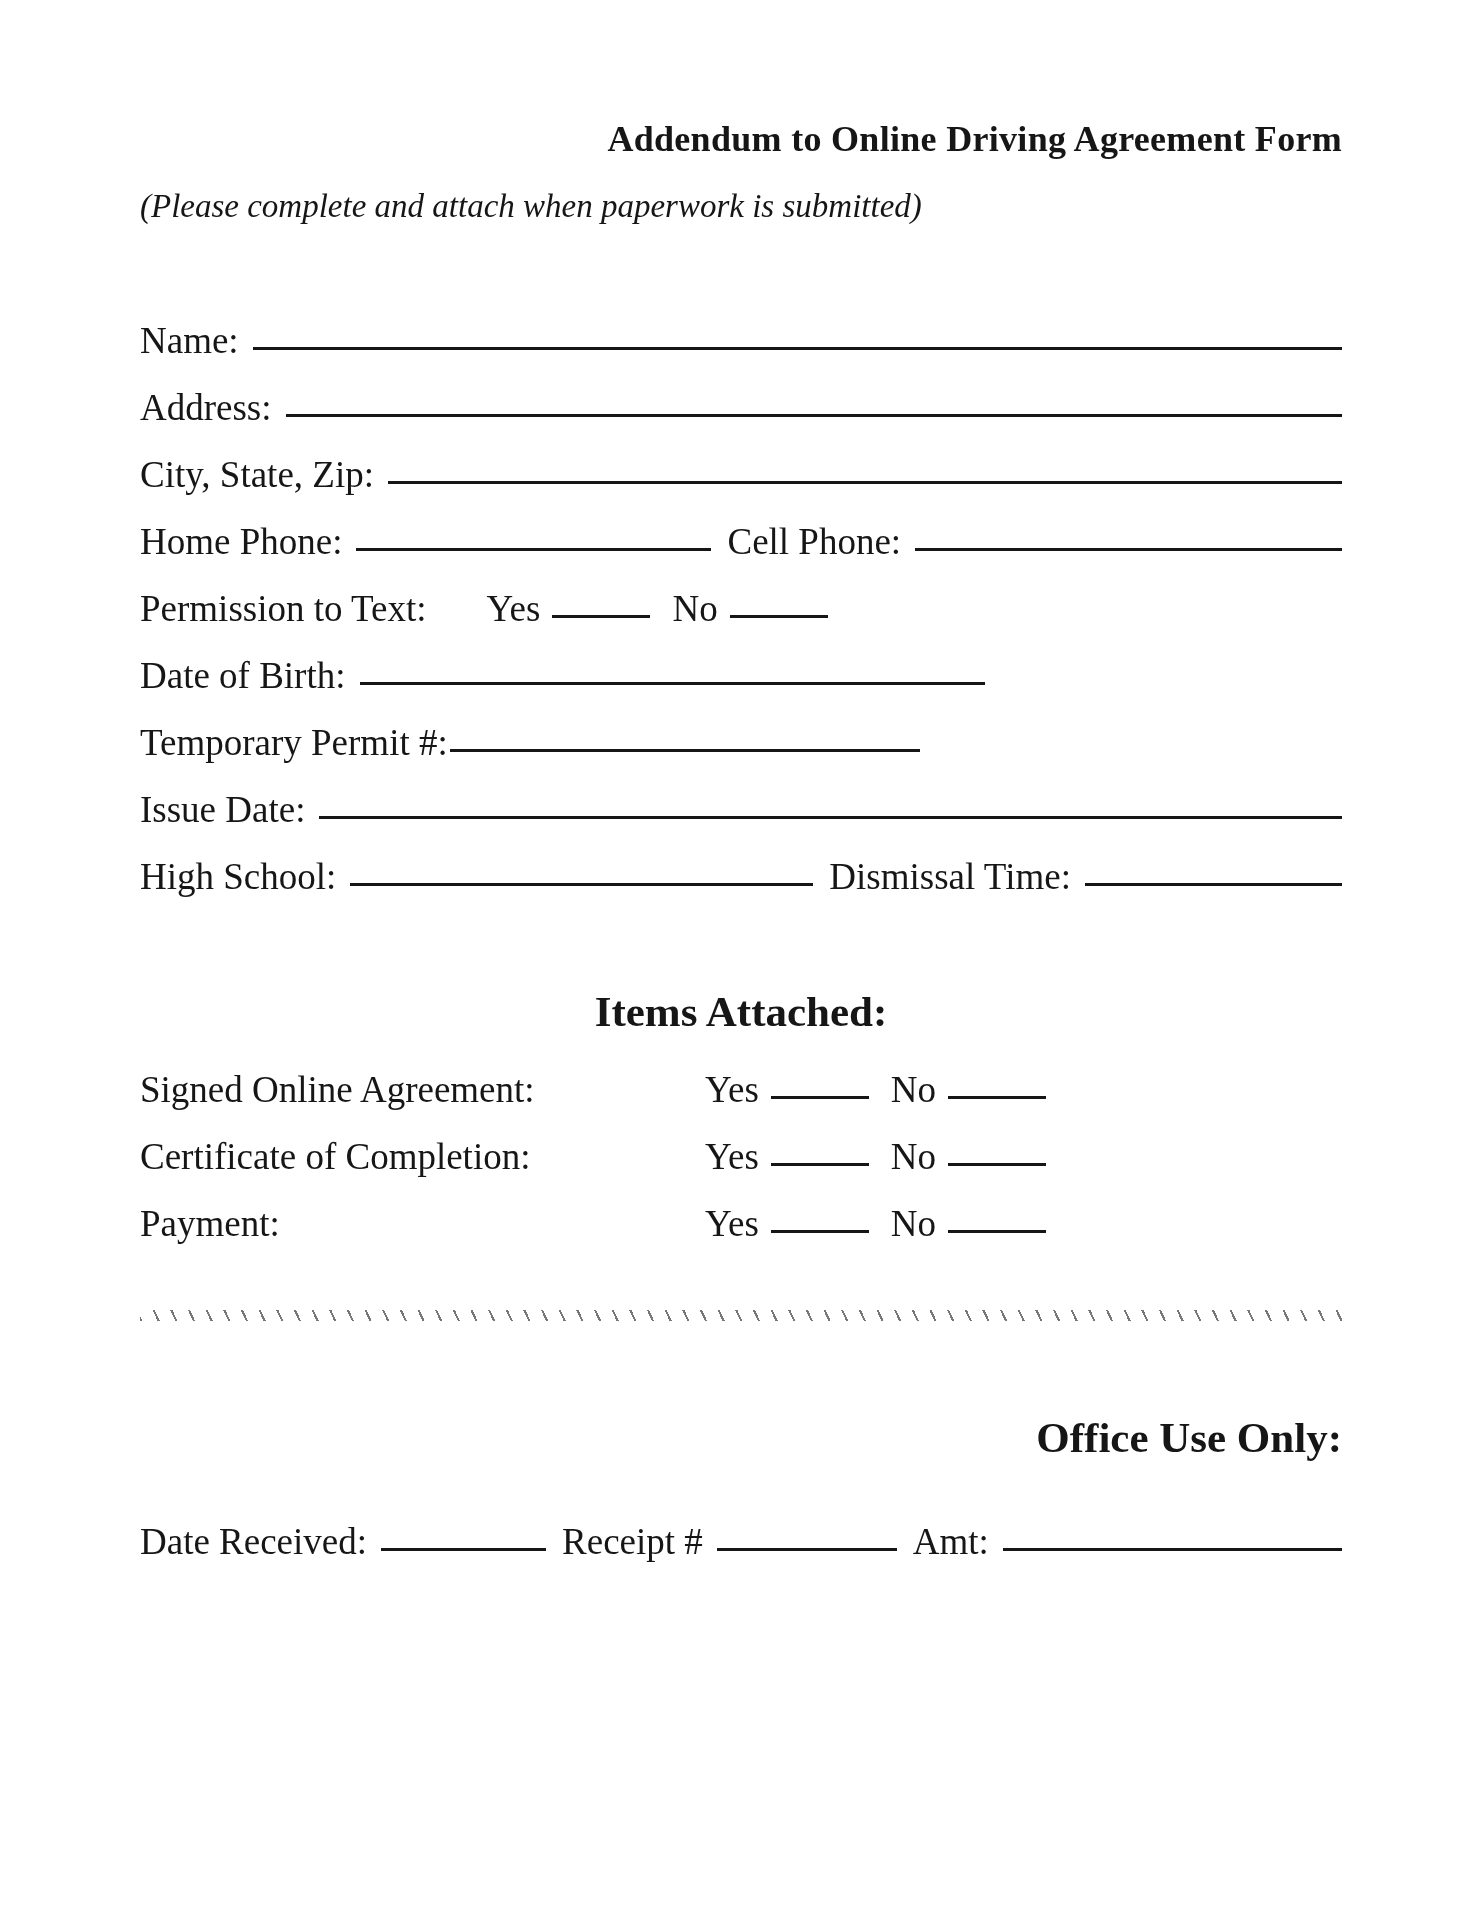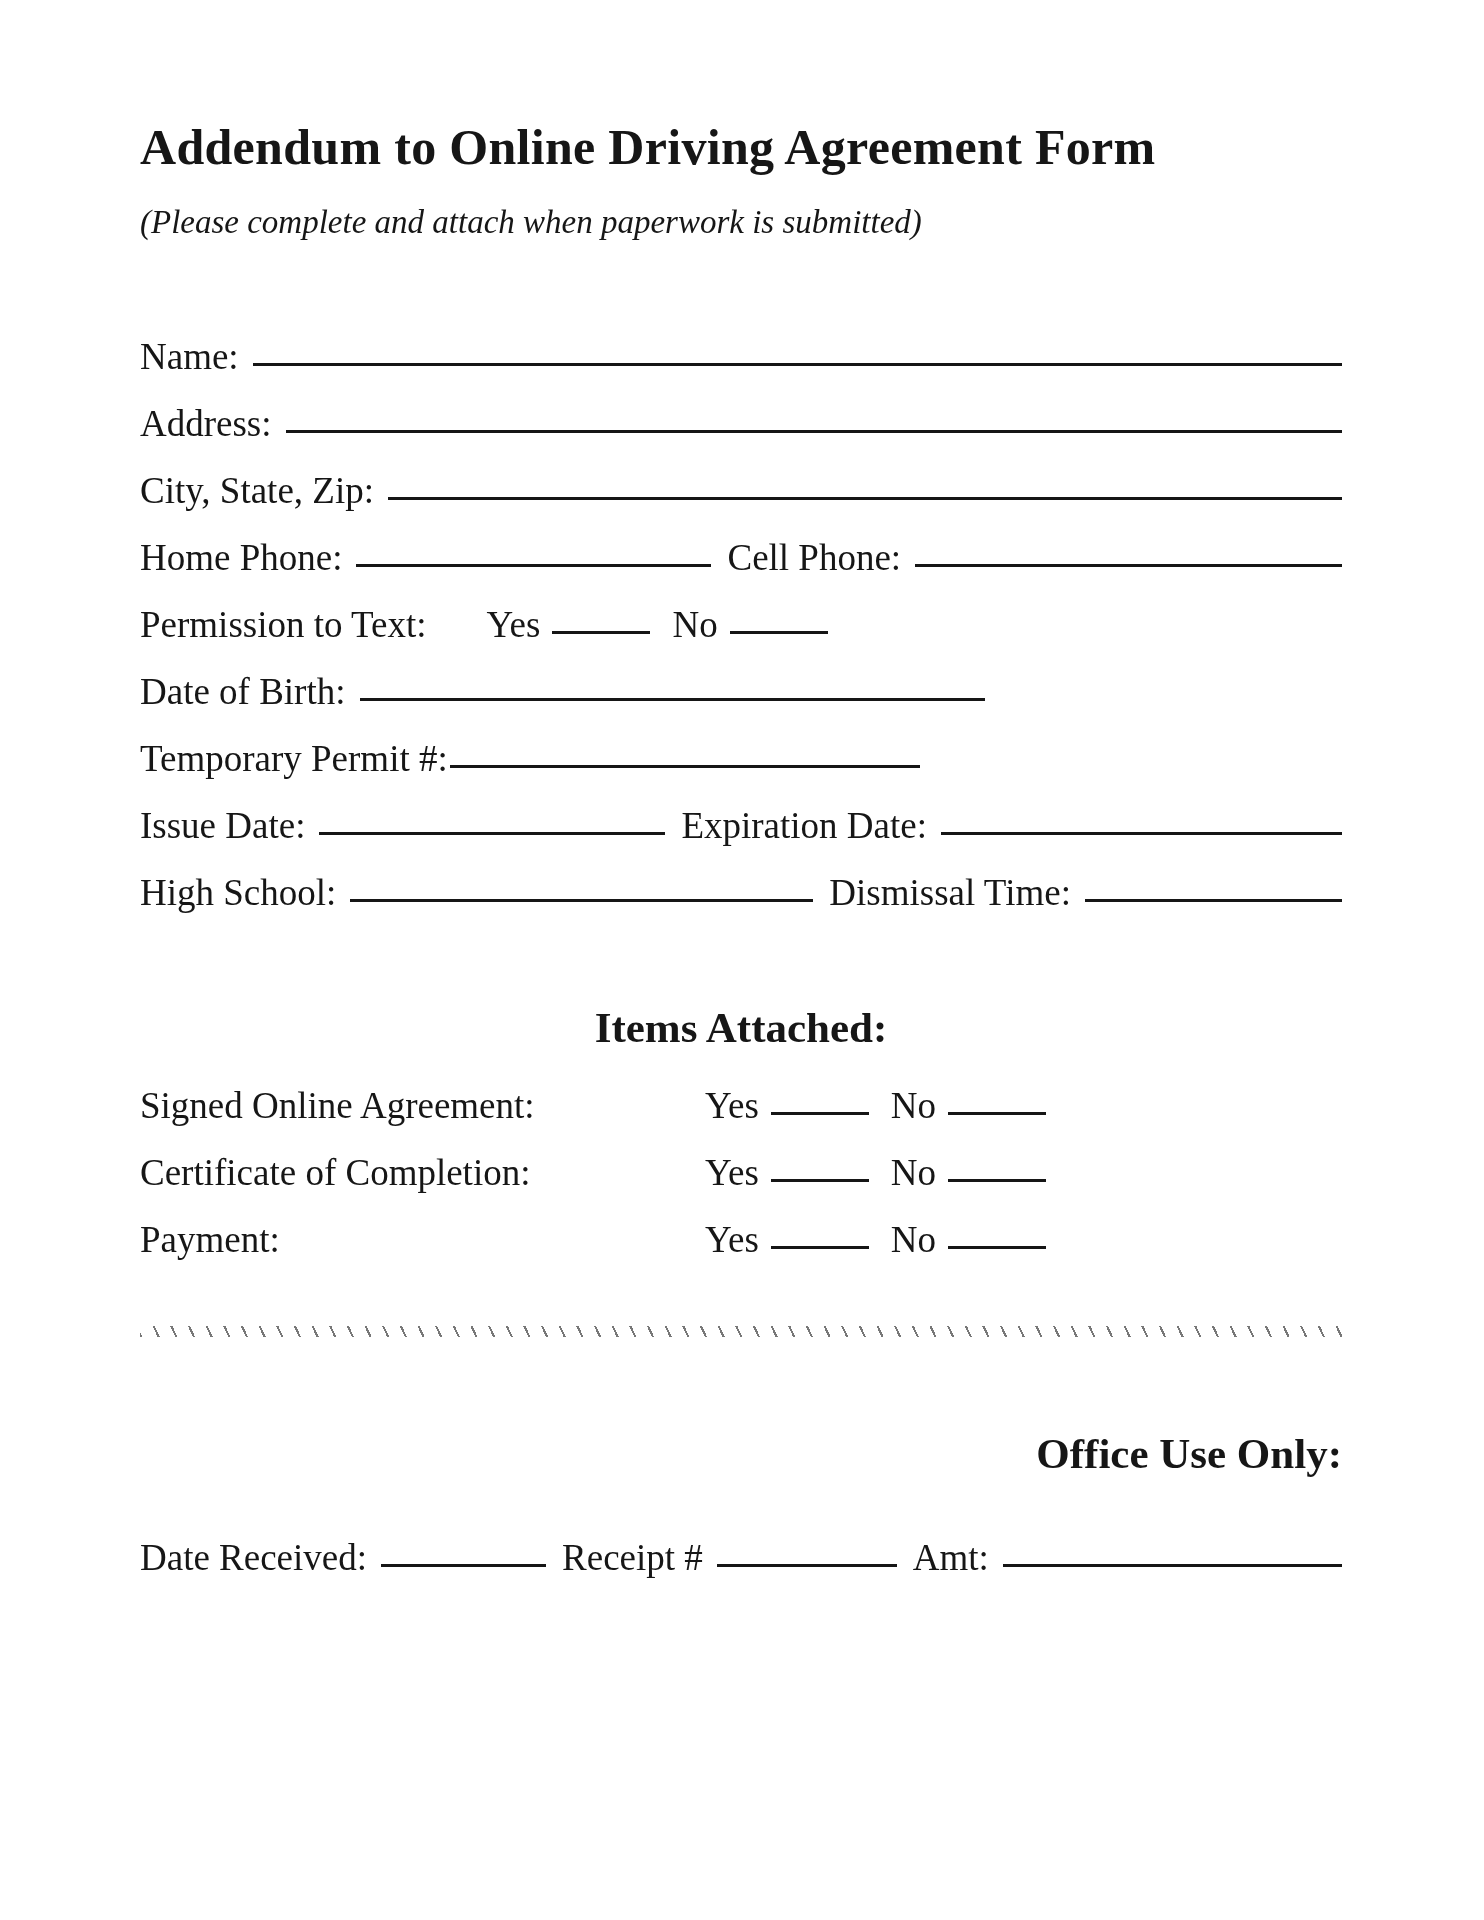--- a/index.html
+++ b/index.html
@@ -6,22 +6,22 @@
   html, body { background:#ffffff; }
   body {
     width:1484px; height:1920px;
     font-family:"Liberation Serif","DejaVu Serif",serif;
     color:#161616;
     overflow:hidden;
   }
   .page { padding:118px 142px 0 140px; }
 
   .title {
-    text-align:left;
-    font-size:50px;
+    text-align:right;
+    font-size:36px;
     font-weight:700;
     letter-spacing:.3px;
   }
   .subtitle {
     font-size:33px;
     font-style:italic;
     margin-top:28px;
     margin-bottom:92px;
   }
 
@@ -122,21 +122,20 @@
   </div>
 
   <div class="row">
     <span class="label" style="margin-right:2px;">Temporary Permit #:</span>
     <span class="line w-permit"></span>
   </div>
 
   <div class="row">
     <span class="label">Issue Date:</span>
     <span class="line w-issue"></span>
-    <span class="mid-label">Expiration Date:</span>
     <span class="line grow"></span>
   </div>
 
   <div class="row">
     <span class="label">High School:</span>
     <span class="line w-hschool"></span>
     <span class="mid-label">Dismissal Time:</span>
     <span class="line grow"></span>
   </div>
 

